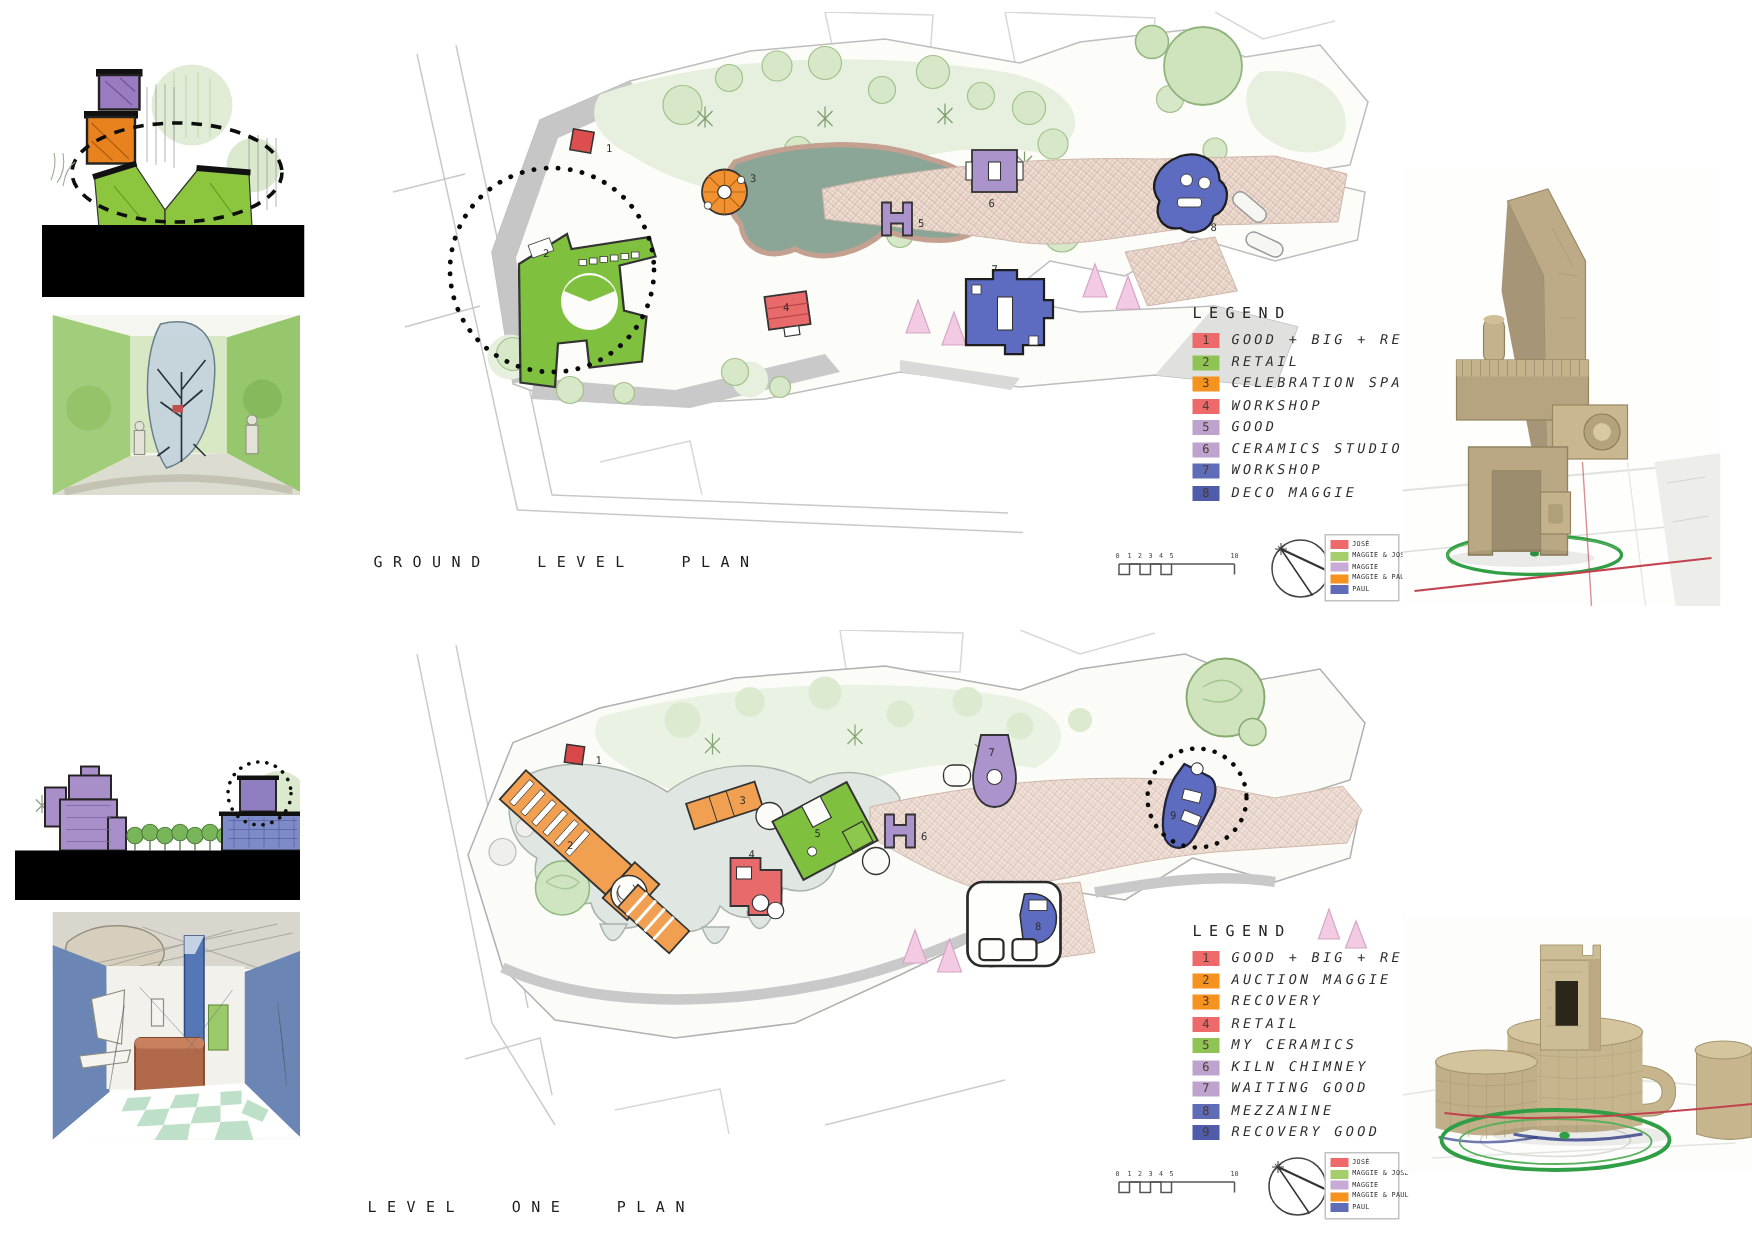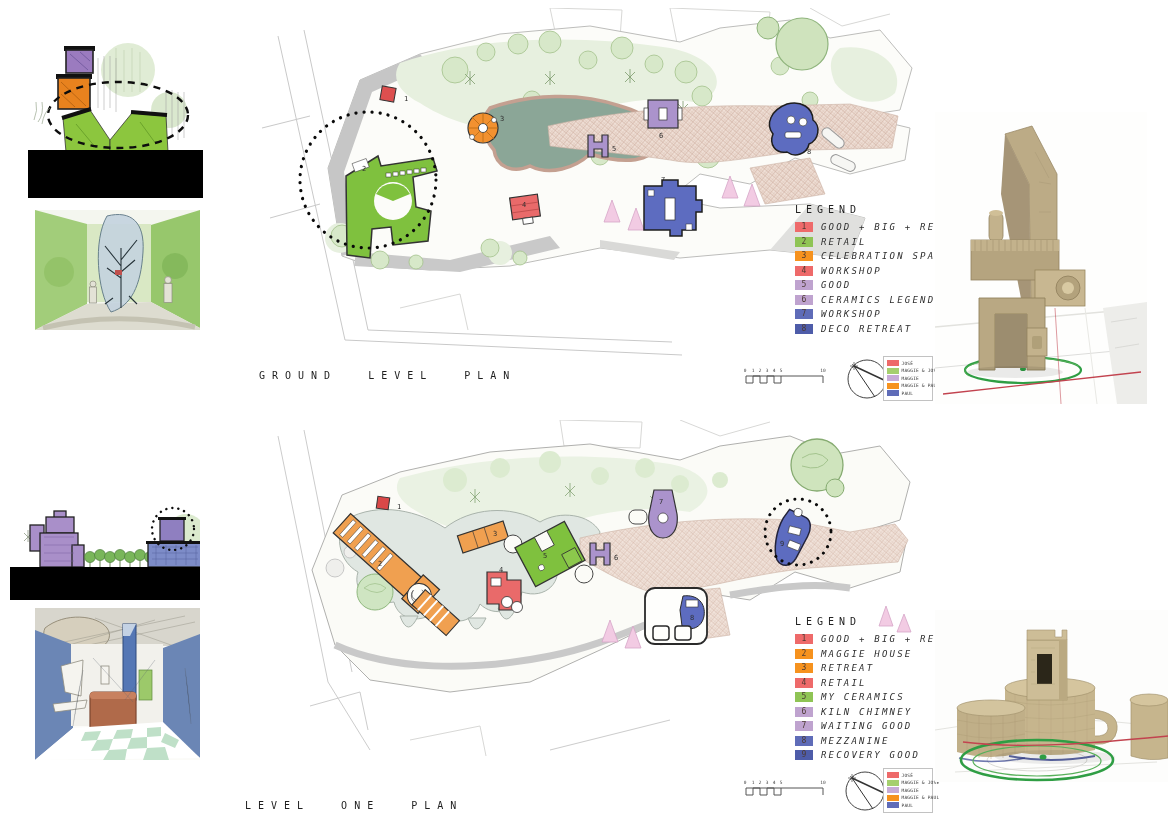--- a/index.html
+++ b/index.html
@@ -432,21 +432,21 @@
     <text class="marker" x="128" y="146">2</text>
     <text class="marker" x="243" y="116">3</text>
     <text class="marker" x="249" y="152">4</text>
     <text class="marker" x="293" y="138">5</text>
     <text class="marker" x="364" y="140">6</text>
     <text class="marker" x="409" y="84">7</text>
     <text class="marker" x="440" y="200">8</text>
     <text class="marker" x="530" y="126">9</text>
   </svg>
 
-  <div class="abs plan-title" style="left:259px;top:370px">GROUND LEVEL PLAN</div>
+  <div class="abs plan-title" style="left:249px;top:370px">GROUND LEVEL PLAN</div>
   <div class="abs plan-title" style="left:245px;top:800px">LEVEL ONE PLAN</div>
 
   <div class="abs legend" style="left:795px;top:204px">
     <div class="legend-heading">LEGEND</div>
     <div class="lrow">
       <span class="sw" style="background: rgb(238, 106, 106);">
           <span class="num">1</span>
         </span>
       <span class="ll">GOOD + BIG + RED</span>
       </div>
@@ -471,55 +471,55 @@
     <div class="lrow">
       <span class="sw" style="background: rgb(191, 163, 207);">
           <span class="num">5</span>
         </span>
       <span class="ll">GOOD</span>
       </div>
     <div class="lrow">
       <span class="sw" style="background: rgb(191, 163, 207);">
           <span class="num">6</span>
         </span>
-      <span class="ll">CERAMICS LEGEND</span>
+      <span class="ll">CERAMICS STUDIO</span>
       </div>
     <div class="lrow">
       <span class="sw" style="background: rgb(95, 108, 184);">
           <span class="num">7</span>
         </span>
       <span class="ll">WORKSHOP</span>
       </div>
     <div class="lrow">
       <span class="sw" style="background: rgb(78, 92, 169);">
           <span class="num">8</span>
         </span>
-      <span class="ll">DECO RETREAT</span>
+      <span class="ll">DECO MAGGIE</span>
       </div>
   </div>
 
   <div class="abs legend" style="left:795px;top:616px">
     <div class="legend-heading">LEGEND</div>
     <div class="lrow">
       <span class="sw" style="background: rgb(238, 106, 106);">
           <span class="num">1</span>
         </span>
       <span class="ll">GOOD + BIG + RED</span>
       </div>
     <div class="lrow">
       <span class="sw" style="background: rgb(246, 146, 30);">
           <span class="num">2</span>
         </span>
-      <span class="ll">MAGGIE HOUSE</span>
+      <span class="ll">AUCTION MAGGIE</span>
       </div>
     <div class="lrow">
       <span class="sw" style="background: rgb(246, 146, 30);">
           <span class="num">3</span>
         </span>
-      <span class="ll">RETREAT</span>
+      <span class="ll">RECOVERY</span>
       </div>
     <div class="lrow">
       <span class="sw" style="background: rgb(238, 106, 106);">
           <span class="num">4</span>
         </span>
       <span class="ll">RETAIL</span>
       </div>
     <div class="lrow">
       <span class="sw" style="background: rgb(143, 196, 85);">
           <span class="num">5</span>

